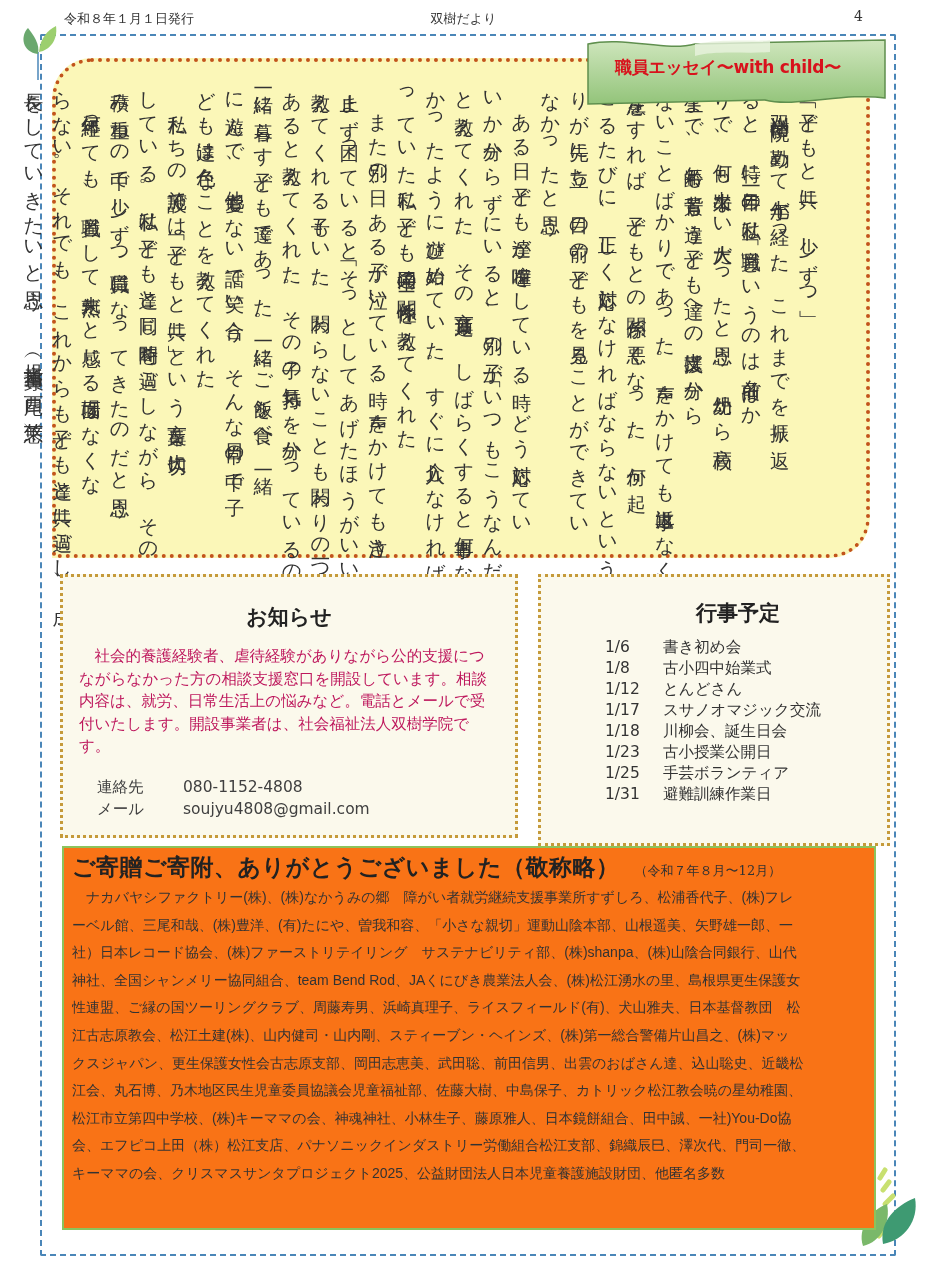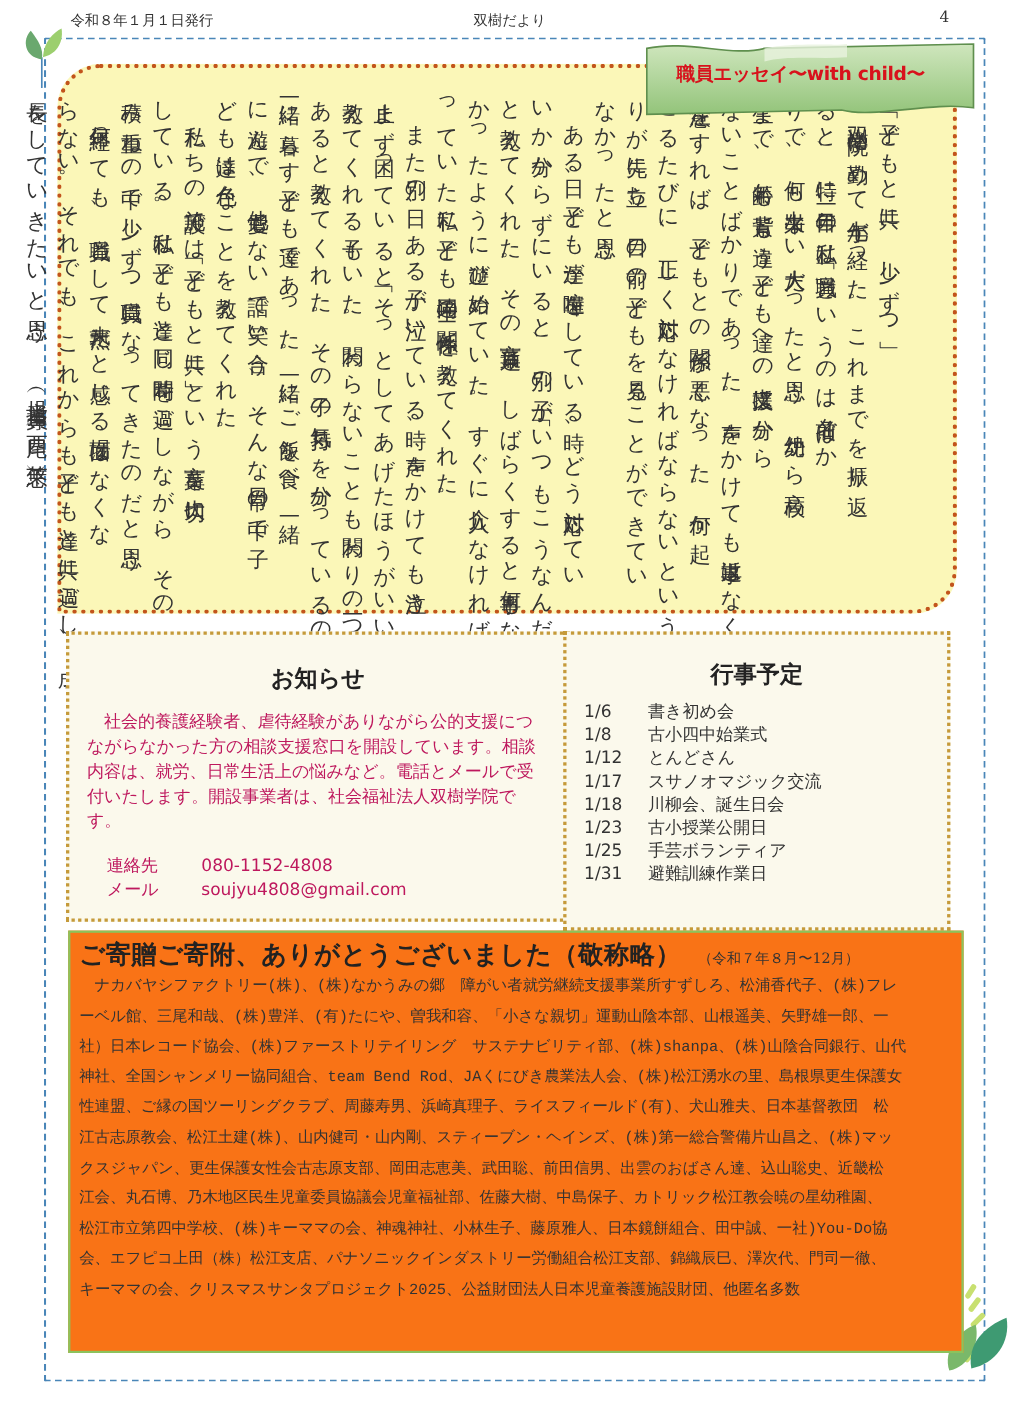--- a/index.html
+++ b/index.html
@@ -20,37 +20,37 @@
               font-family:"DejaVu Sans","Liberation Sans",sans-serif;color:#333;}
   .essay-text .col{display:block;white-space:nowrap;}
   .essay-text .title{padding-top:18px;}
   .banner{position:absolute;left:585px;top:38px;width:305px;height:74px;}
   .banner .shape{position:absolute;left:0;top:0;width:305px;height:74px;}
   .banner .txt{position:absolute;left:30px;top:18px;font-size:17px;font-weight:bold;color:#d8121c;
                font-family:"DejaVu Sans","Liberation Sans",sans-serif;letter-spacing:-0.3px;}
   
   .box{position:absolute;background:#fbf9ec;border:3px dotted #c59a3a;border-radius:0;box-sizing:border-box;}
   .notice{left:60px;top:574px;width:458px;height:264px;}
-  .events{left:512px;top:574px;width:352px;height:272px;}
+  .events{left:538px;top:574px;width:352px;height:272px;padding-left:48px;}
   .box h2{margin:0;text-align:center;font-family:"DejaVu Serif","Liberation Serif",serif;font-weight:bold;font-size:21px;color:#222;}
   .notice h2{margin-top:26px;}
   .notice .body{margin:14px 16px 0 16px;font-size:15.5px;line-height:22.5px;color:#be185d;text-indent:1em;}
-  .notice .contact{margin:18px 0 0 34px;font-size:15.5px;line-height:22px;color:#be185d;}
+  .notice .contact{margin:18px 0 0 34px;font-size:15.5px;line-height:22px;color:#404040;}
   .notice .contact .row{display:flex;}
   .notice .contact .k{width:86px;}
   .events h2{margin-top:22px;}
   .events ul{list-style:none;margin:10px 0 0 16px;padding:0;font-size:15.5px;line-height:21px;color:#333;}
   .events li{display:flex;}
   .events .d{width:58px;}
   
   .don{position:absolute;left:62px;top:846px;width:814px;height:384px;border:2px solid #8cc35c;box-sizing:border-box;background:#f97316;}
   .don .head{position:absolute;left:8px;top:4px;white-space:nowrap;}
   .don .head .t{font-size:23px;font-weight:bold;color:#222;letter-spacing:0.5px;}
   .don .head .p{font-size:13px;margin-left:10px;color:#333;font-family:"DejaVu Serif","Liberation Serif",serif;}
-  .don .list{position:absolute;left:8px;top:36px;width:800px;font-family:Liberation Mono, monospace;font-size:14px;line-height:27.6px;color:#333;}
+  .don .list{position:absolute;left:8px;top:36px;width:800px;font-family:Liberation Sans, sans-serif;font-size:14px;line-height:27.6px;color:#333;}
   .don .list .ln{display:block;white-space:nowrap;overflow:hidden;}
 </style>
 </head>
 <body>
 
 <div class="hdr">
   <span class="l">令和８年１月１日発行</span>
   <span class="c">双樹だより</span>
   <span class="r">4</span>
 </div>

